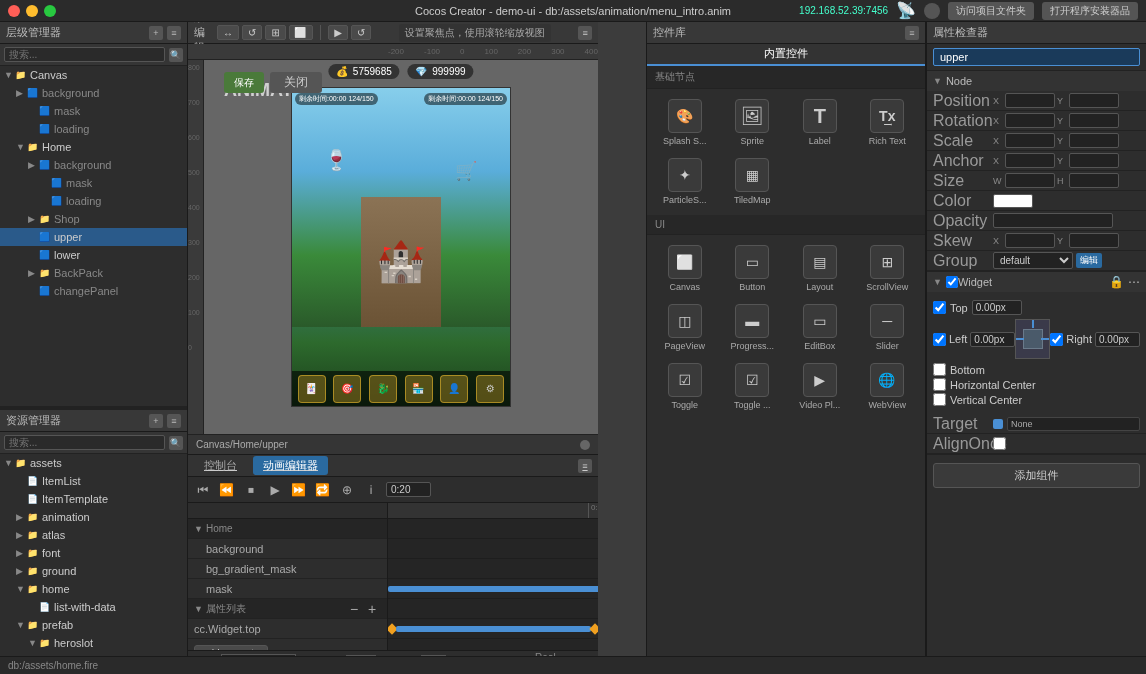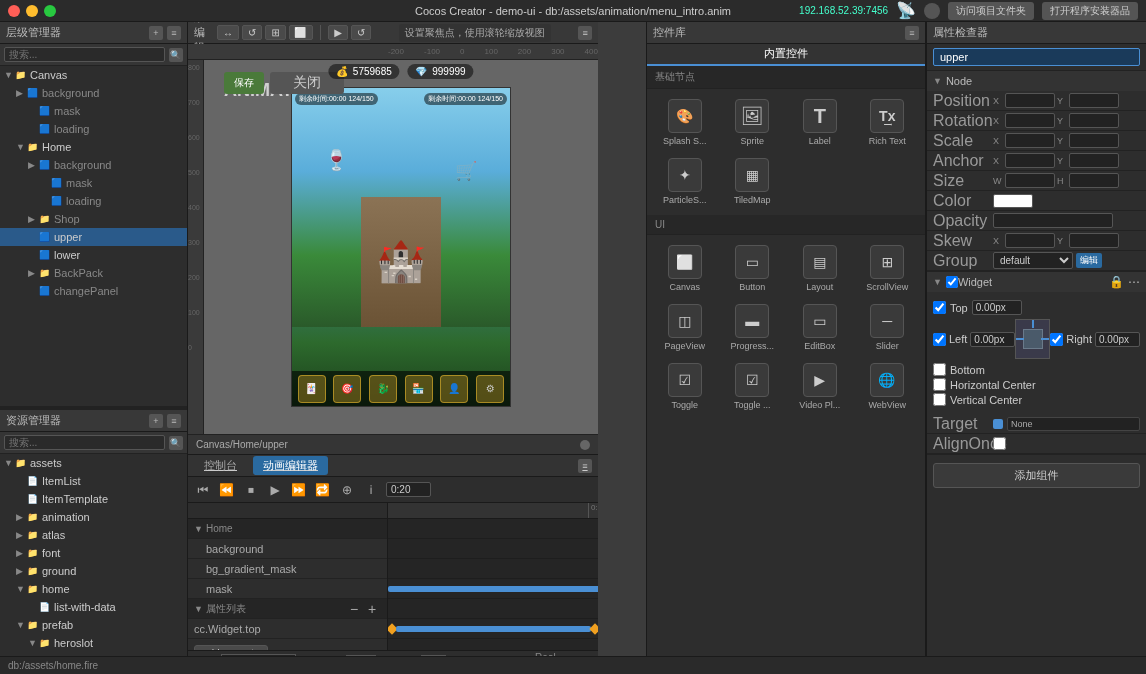--- a/index.html
+++ b/index.html
@@ -751,21 +751,21 @@
                 <span>100</span>
                 <span>0</span>
             </div>
           </div>
 
           <div id="scene-canvas">
             <div class="animate-label">ANIMATE</div>
 
             <div style="position:absolute;top:12px;left:20px;display:flex;gap:6px;z-index:5">
               <button style="background:#4a7a3a;border:none;color:#fff;padding:2px 10px;border-radius:3px;font-size:10px;cursor:pointer">保存</button>
-              <button style="background:#555;border:none;color:#ccc;padding:2px 23px;border-radius:3px;font-size:14px;cursor:pointer">关闭</button>
+              <button style="background:#555;border:none;color:#ccc;padding:2px 14px;border-radius:3px;font-size:12px;cursor:pointer">关闭</button>
             </div>
 
             <div style="position:absolute;top:4px;left:50%;transform:translateX(-50%);display:flex;gap:8px;z-index:5">
               <div style="background:rgba(0,0,0,0.5);border-radius:10px;padding:2px 8px;font-size:10px;color:#fff;display:flex;align-items:center;gap:4px">
                 <span style="color:#f0c030">💰</span>
                 <span>5759685</span>
               </div>
               <div style="background:rgba(0,0,0,0.5);border-radius:10px;padding:2px 8px;font-size:10px;color:#fff;display:flex;align-items:center;gap:4px">
                 <span style="color:#c0a0ff">💎</span>
                 <span>999999</span>

